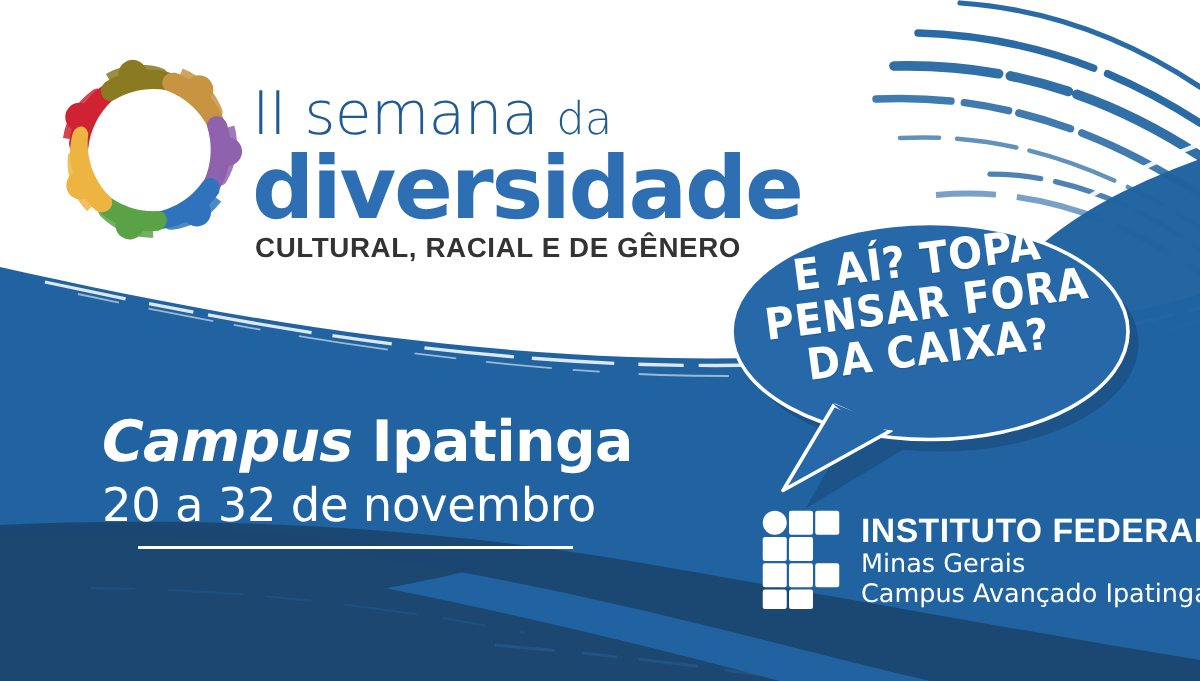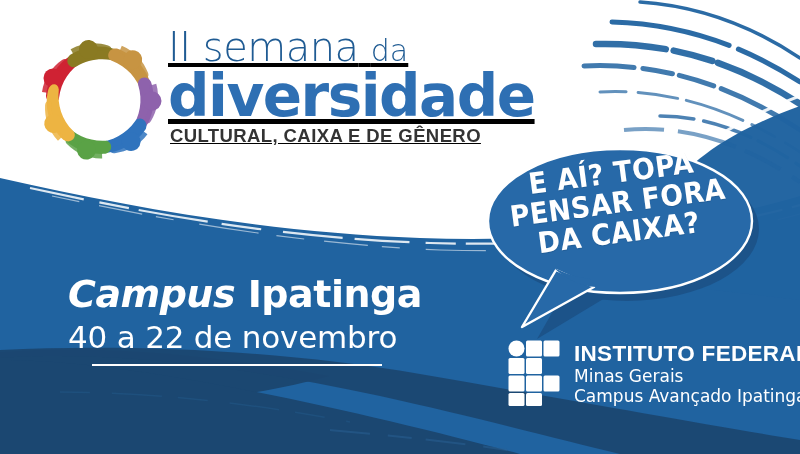--- a/index.html
+++ b/index.html
@@ -17,21 +17,21 @@
   .bg-blue{
     position:absolute;left:0;top:0;width:800px;height:454px;
   }
   .bg-blue svg{display:block;}
 
   
   .logo-mark{position:absolute;left:30px;top:28px;width:140px;height:145px;}
   .logo-mark svg{display:block;}
 
   
-  .wordmark{position:absolute;left:168px;top:24px;width:320px;text-decoration:underline;}
+  .wordmark{position:absolute;left:168px;top:53px;width:320px;}
   .wm-line1{
     color:#1f5b93;
     font-family:"DejaVu Sans", sans-serif;
     font-size:40px;line-height:46px;font-weight:300;
     letter-spacing:-0.5px;white-space:nowrap;
   }
   .wm-line1 .da{font-size:30px;letter-spacing:0px;}
   .wm-line2{
     color:#2e6fb3;
     font-family:"DejaVu Sans", sans-serif;
@@ -202,29 +202,29 @@
       </g>
     </svg>
   </div>
 
   <div class="wordmark">
     <div class="wm-line1">
       <span>II semana</span>
       <span class="da">da</span>
     </div>
     <div class="wm-line2">diversidade</div>
-    <div class="wm-line3">CULTURAL, CAIXA E DE GÊNERO</div>
+    <div class="wm-line3">CULTURAL, RACIAL E DE GÊNERO</div>
   </div>
 
   <div class="campus-block">
     <div class="campus-line">
       <span class="it">Campus</span>
       <span>Ipatinga</span>
     </div>
-    <div class="date-line">40 a 22 de novembro</div>
+    <div class="date-line">20 a 32 de novembro</div>
     <div class="rule"></div>
   </div>
 
   <div class="bubble-wrap">
     <svg width="300" height="200" viewBox="0 0 300 200" xmlns="http://www.w3.org/2000/svg">
 
       <g transform="translate(7,8)">
         <ellipse cx="150" cy="86" rx="132" ry="72" fill="#1c5389"></ellipse>
         <path d="M92,140 L60,196 L128,155 Z" fill="#1c5389"></path>
       </g>

